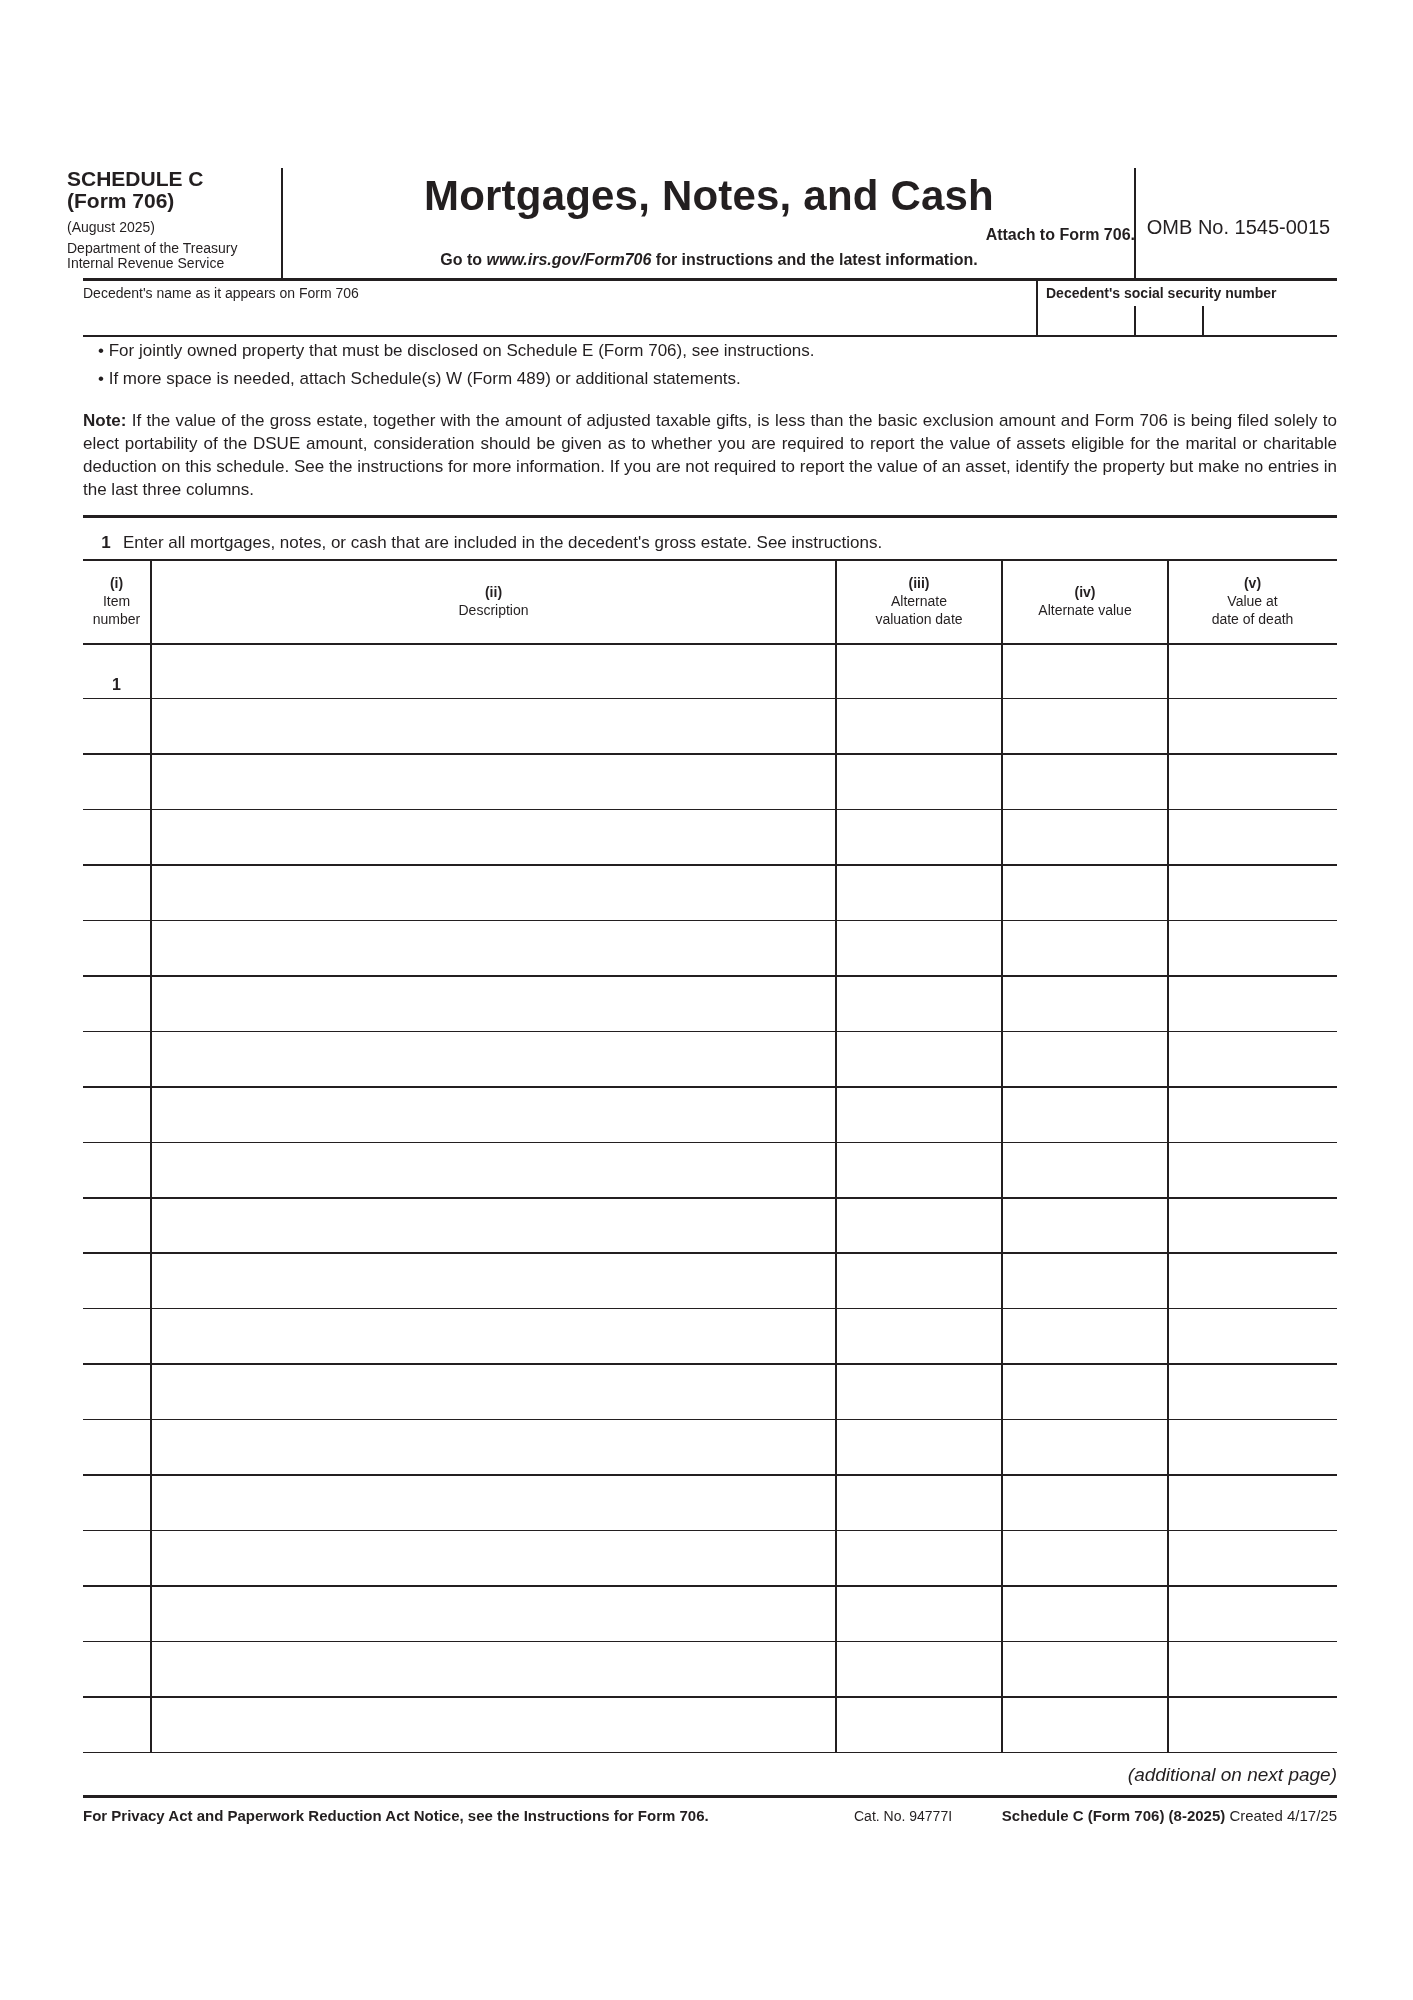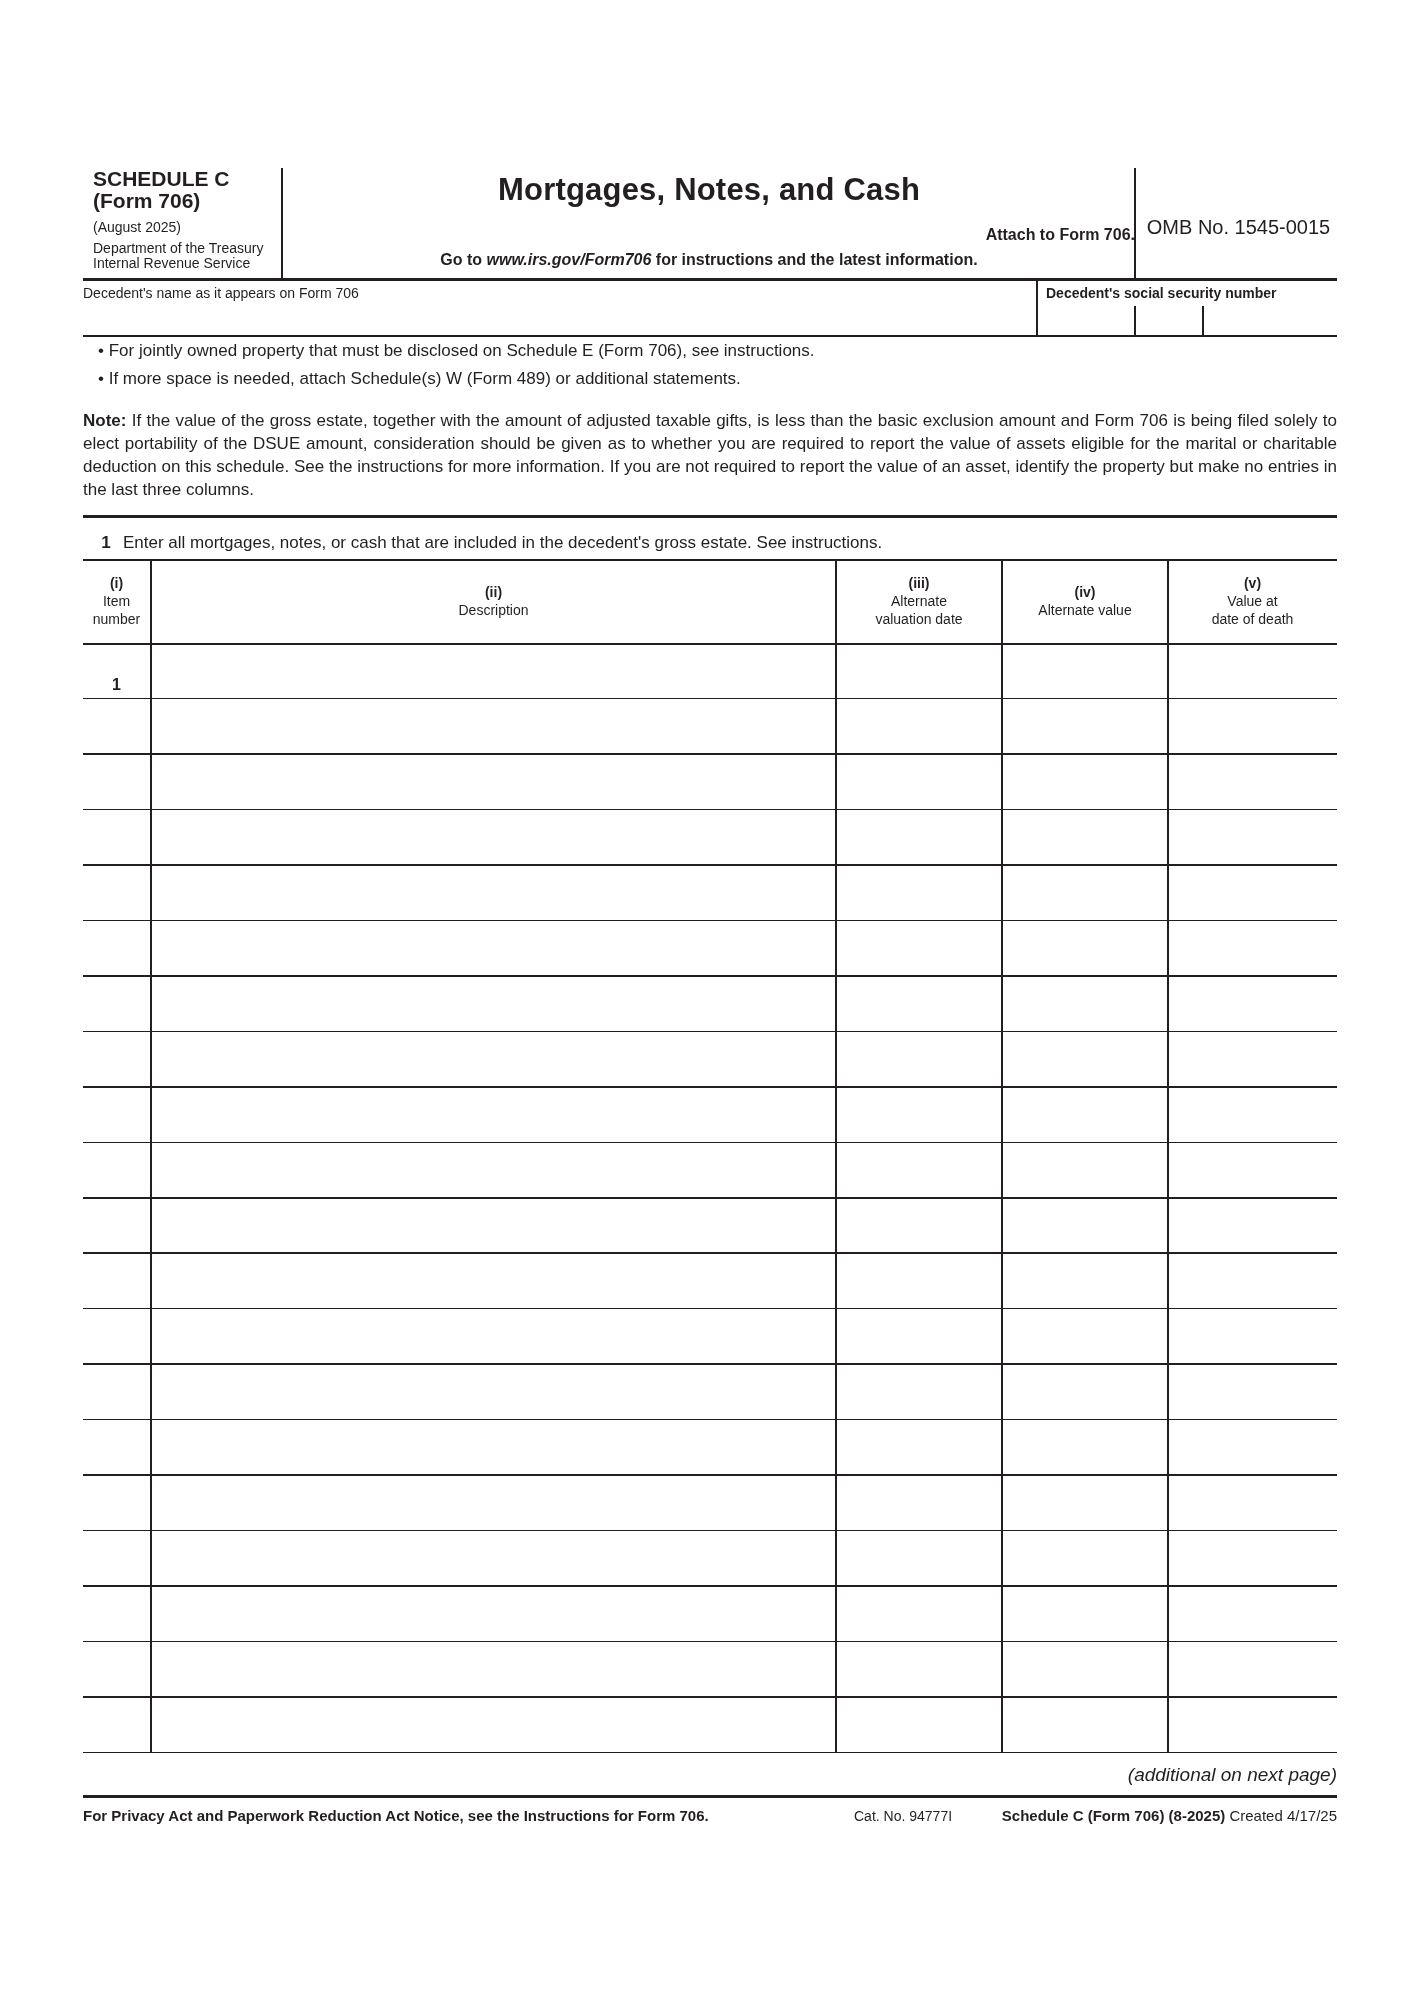--- a/index.html
+++ b/index.html
@@ -3,31 +3,31 @@
 <meta charset="utf-8">
 <style>
   html, body { margin: 0; padding: 0; background: #ffffff; }
   body { width: 1413px; height: 2000px; position: relative; overflow: hidden;
          font-family: "Liberation Sans", sans-serif; color: #231f20; }
   .abs { position: absolute; }
   .b { font-weight: bold; }
   .i { font-style: italic; }
 
   
-  #hdr-left { left: 93px; top: 168px; width: 195px; }
+  #hdr-left { left: 67px; top: 168px; width: 195px; }
   #sched-title { font-size: 21px; font-weight: bold; line-height: 22px; }
   #sched-form { font-size: 21px; font-weight: bold; line-height: 22px; }
   #sched-date { font-size: 14px; line-height: 18px; margin-top: 6px; }
   #sched-dept { font-size: 14px; line-height: 15px; margin-top: 5px; }
 
   .vline { position: absolute; background: #231f20; }
   .hline { position: absolute; background: #231f20; }
 
   #main-title { left: 283px; width: 852px; top: 172px; text-align: center;
-                font-size: 31px; font-weight: bold; letter-spacing: 0.2px; }
+                font-size: 42px; font-weight: bold; letter-spacing: 0.2px; }
   #attach { left: 283px; width: 852px; top: 226px; text-align: right; font-size: 16px; font-weight: bold; }
   #goto { left: 283px; width: 852px; top: 251px; text-align: center; font-size: 16px; font-weight: bold; }
   #omb { left: 1140px; width: 197px; top: 216px; text-align: center; font-size: 20px; }
 
   #name-label { left: 83px; top: 285px; font-size: 14px; }
   #ssn-label { left: 1046px; top: 285px; font-size: 14px; font-weight: bold; }
 
   .bullet { left: 98px; font-size: 17px; }
   #note { left: 83px; top: 409px; width: 1254px; font-size: 17px; line-height: 23px; text-align: justify; }
 

